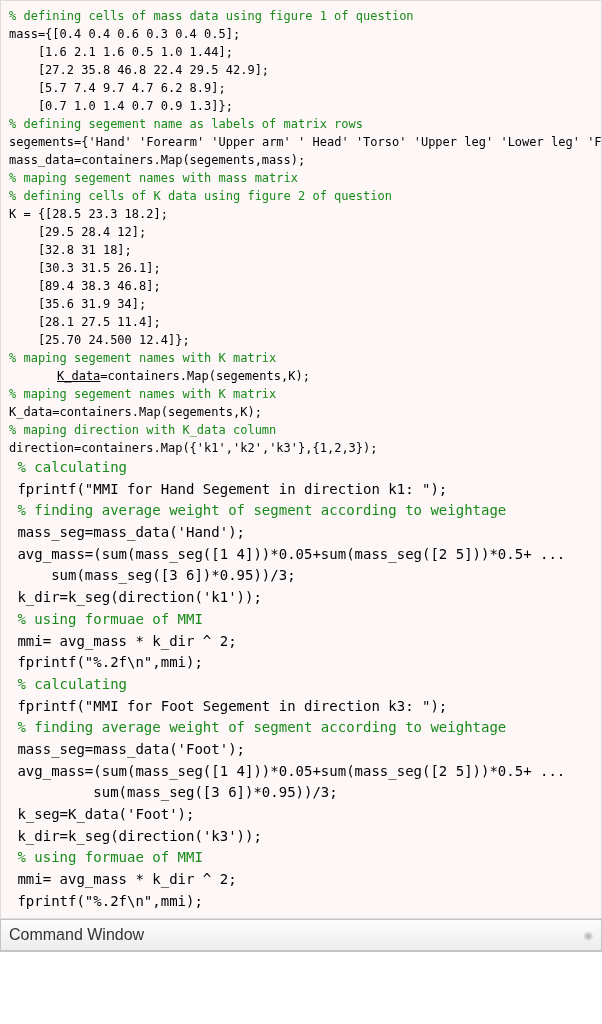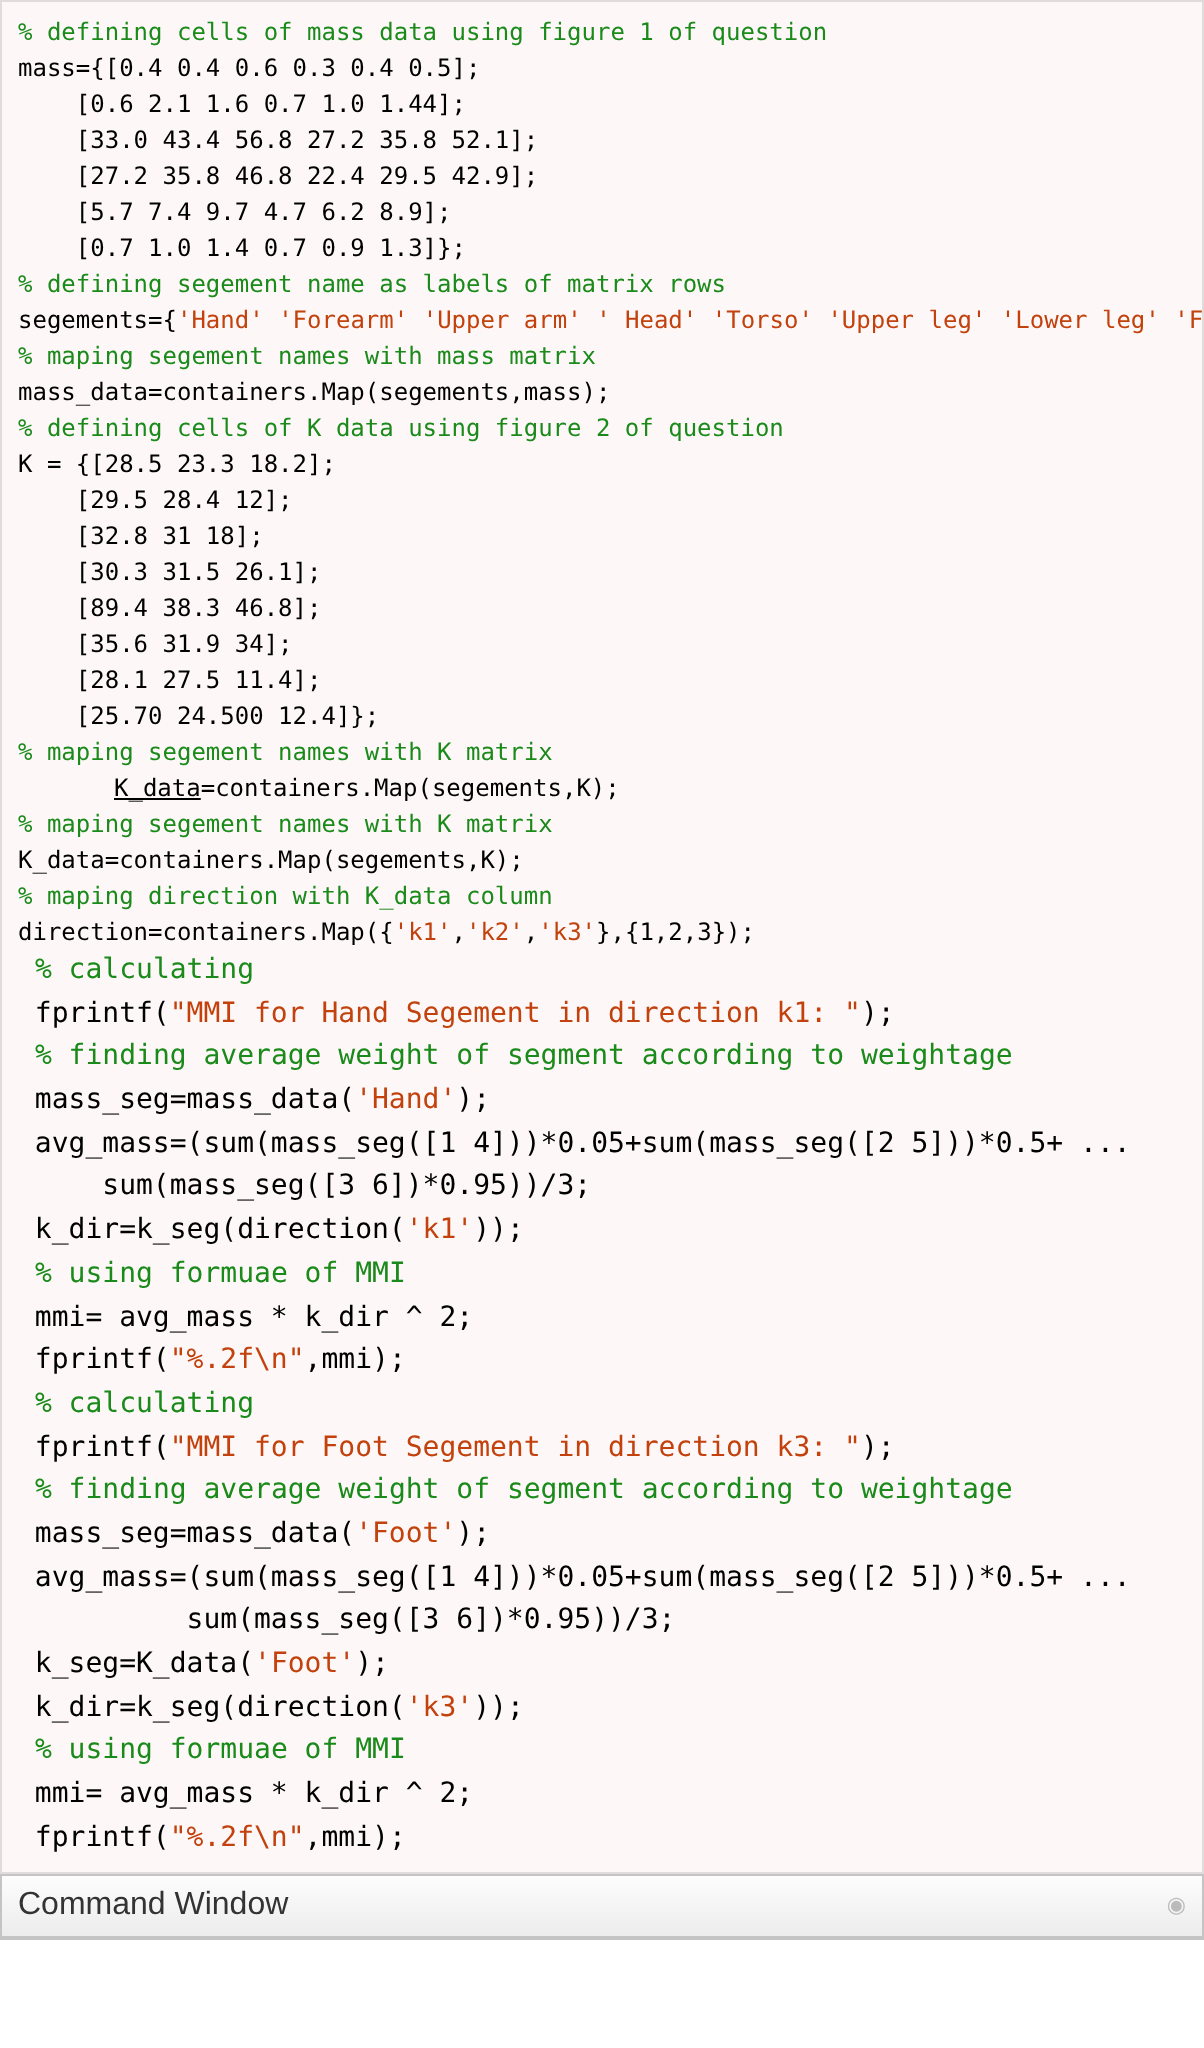--- a/index.html
+++ b/index.html
@@ -18,21 +18,21 @@
   }
   .editor-pane .line {
     white-space: pre;
   }
   .editor-pane .line-wide {
     white-space: pre;
     font-size: 14px;
     line-height: 1.55;
   }
   .comment { color: #1a8a1a; text-align: center; }
-  .string  { color: #c2410c; }
+  .string  { color: #000000; }
 
   .cmd-panel {
     border: 1px solid #c4c4c4;
     background: #fff;
     width: 600px;
   }
   .cmd-title {
     background: linear-gradient(#fdfdfd, #ececec);
     border-bottom: 1px solid #c4c4c4;
     padding: 3px 8px;
@@ -48,30 +48,29 @@
     font-size: 11px;
   }
   .ul { text-decoration: underline; padding-left: 48px; }
 </style>
 </head>
 <body>
 
 <div class="editor-pane">
     <div class="line"><span class="comment">% defining cells of mass data using figure 1 of question</span></div>
     <div class="line"><span>mass={[0.4 0.4 0.6 0.3 0.4 0.5];</span></div>
-    <div class="line"><span>    [0.6 2.1 1.6 0.7 1.0 1.44];</span></div>
-    <div class="line"><span>    [33.0 43.4 56.8 27.2 35.8 52.1];</span></div>
+    <div class="line"><span>    [1.6 2.1 1.6 0.5 1.0 1.44];</span></div>
     <div class="line"><span>    [27.2 35.8 46.8 22.4 29.5 42.9];</span></div>
     <div class="line"><span>    [5.7 7.4 9.7 4.7 6.2 8.9];</span></div>
     <div class="line"><span>    [0.7 1.0 1.4 0.7 0.9 1.3]};</span></div>
     <div class="line"><span class="comment">% defining segement name as labels of matrix rows</span></div>
     <div class="line"><span>segements={</span><span class="string">'Hand'</span><span> </span><span class="string">'Forearm'</span><span> </span><span class="string">'Upper arm'</span><span> </span><span class="string">' Head'</span><span> </span><span class="string">'Torso'</span><span> </span><span class="string">'Upper leg'</span><span> </span><span class="string">'Lower leg'</span><span> </span><span class="string">'Foot'</span></div>
     <div class="line"><span></span></div>
+    <div class="line"><span>mass_data=containers.Map(segements,mass);</span></div>
     <div class="line"><span class="comment">% maping segement names with mass matrix</span></div>
-    <div class="line"><span>mass_data=containers.Map(segements,mass);</span></div>
     <div class="line"><span></span></div>
     <div class="line"><span class="comment">% defining cells of K data using figure 2 of question</span></div>
     <div class="line"><span>K = {[28.5 23.3 18.2];</span></div>
     <div class="line"><span>    [29.5 28.4 12];</span></div>
     <div class="line"><span>    [32.8 31 18];</span></div>
     <div class="line"><span>    [30.3 31.5 26.1];</span></div>
     <div class="line"><span>    [89.4 38.3 46.8];</span></div>
     <div class="line"><span>    [35.6 31.9 34];</span></div>
     <div class="line"><span>    [28.1 27.5 11.4];</span></div>
     <div class="line"><span>    [25.70 24.500 12.4]};</span></div>

